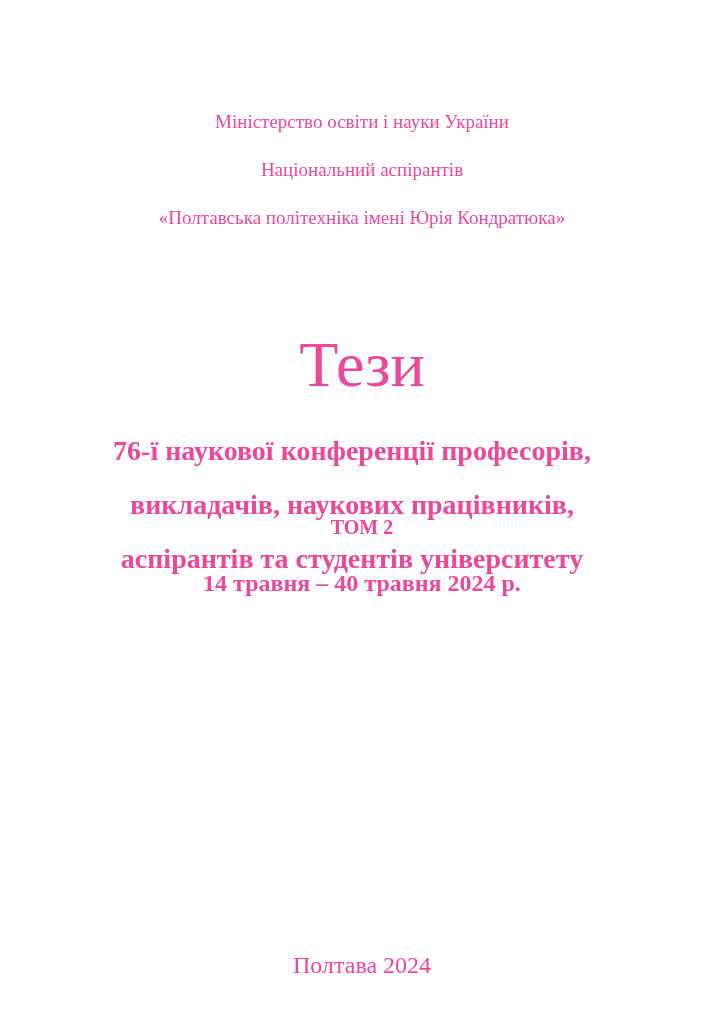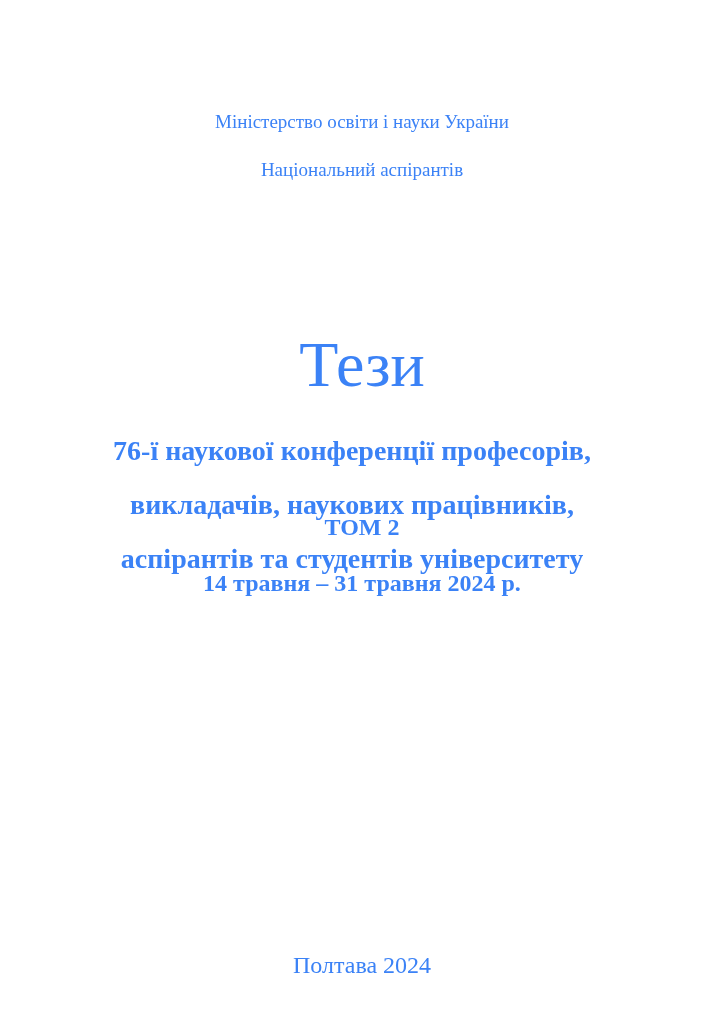--- a/index.html
+++ b/index.html
@@ -5,21 +5,21 @@
   html, body {
     margin: 0;
     padding: 0;
     background: #ffffff;
   }
   .page {
     position: relative;
     width: 724px;
     height: 1024px;
     background: #ffffff;
-    color: #3b82f6;
+    color: #ec4899;
     font-family: "Liberation Serif", "DejaVu Serif", serif;
     overflow: hidden;
   }
   .centered {
     position: absolute;
     left: 0;
     right: 0;
     text-align: center;
     white-space: pre-line;
   }
@@ -38,21 +38,21 @@
   }
   .subtitle-block {
     top: 410px;
     right: 20px; 
     font-size: 28px;
     line-height: 27px;
     font-weight: bold;
   }
   .volume-label {
     top: 514px;
-    font-size: 24px;
+    font-size: 20px;
     line-height: 27px;
     font-weight: bold;
   }
   .dates-line {
     top: 570px;
     font-size: 24px;
     line-height: 27px;
     font-weight: bold;
   }
   .imprint {
@@ -63,29 +63,30 @@
   }
 </style>
 </head>
 <body>
 
 <div class="page">
 
   <div class="centered header-block">
     <div>Міністерство освіти і науки України</div>
     <div>Національний аспірантів</div>
+    <div>«Полтавська політехніка імені Юрія Кондратюка»</div>
   </div>
 
   <div class="centered main-title">Тези</div>
 
   <div class="centered subtitle-block">
     <div>76-ї наукової конференції професорів,</div>
     <div>викладачів, наукових працівників,</div>
     <div>аспірантів та студентів університету</div>
   </div>
 
   <div class="centered volume-label">ТОМ 2</div>
 
-  <div class="centered dates-line">14 травня – 31 травня 2024 р.</div>
+  <div class="centered dates-line">14 травня – 40 травня 2024 р.</div>
 
   <div class="centered imprint">Полтава 2024</div>
 
 </div>
 
 </body></html>

